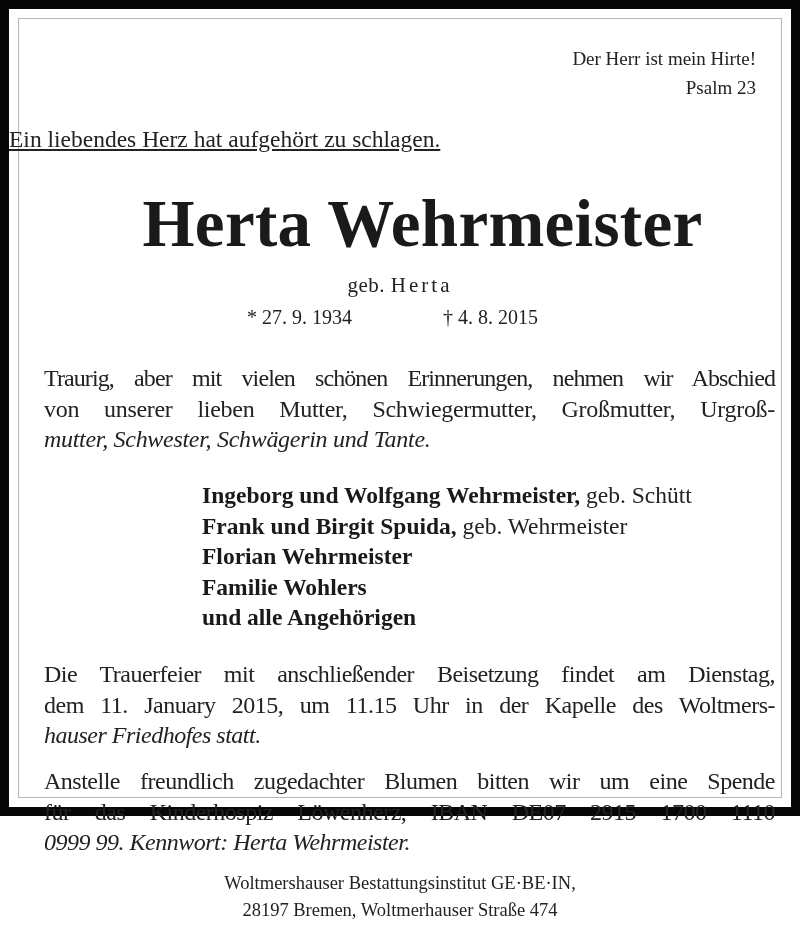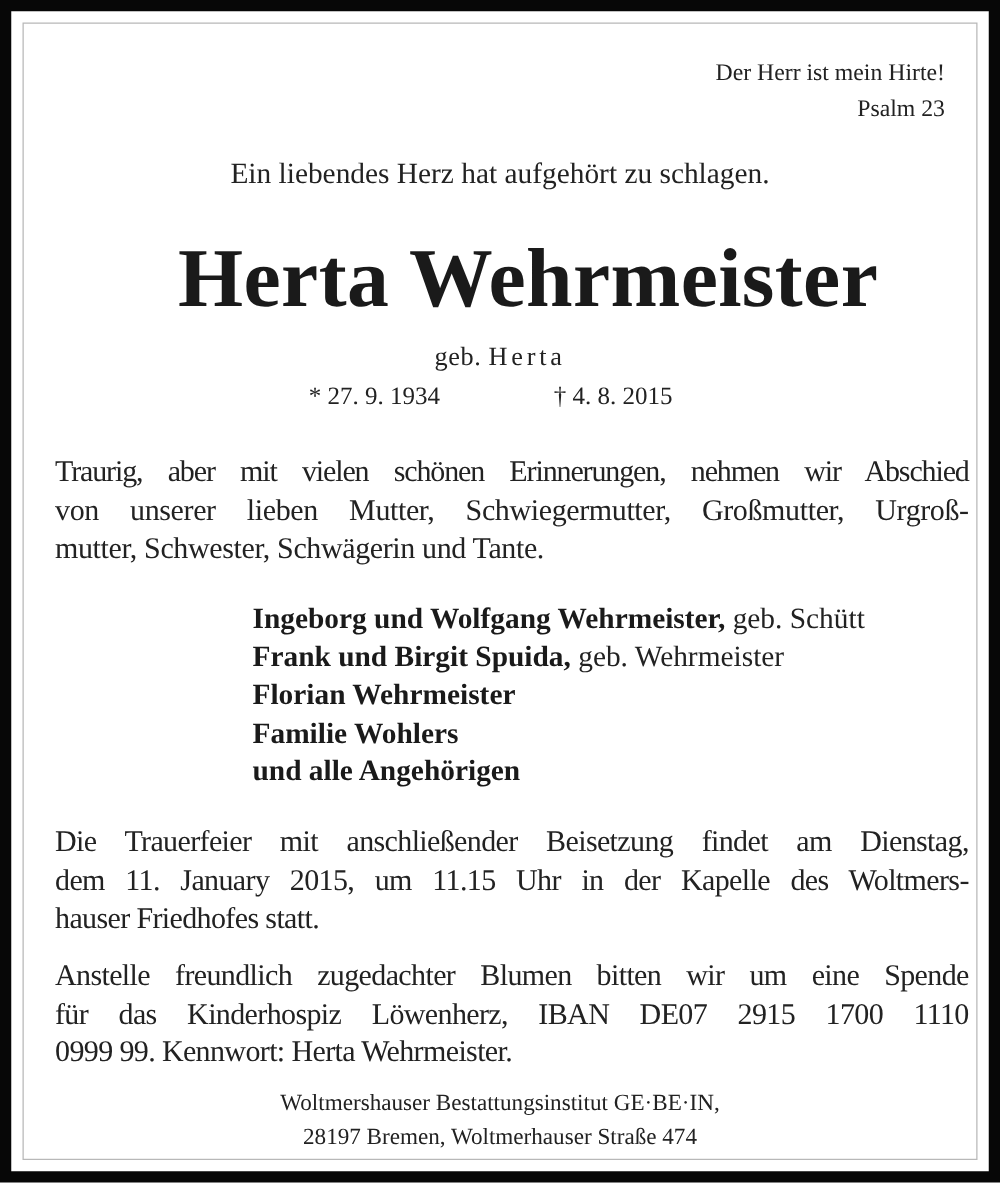--- a/index.html
+++ b/index.html
@@ -1,45 +1,45 @@
 <!DOCTYPE html>
 <html><head>
 <meta charset="utf-8">
 <style>
   html, body { margin: 0; padding: 0; background: #fff; }
   body { width: 800px; height: 946px; overflow: hidden; }
   .frame {
     position: absolute; left: 0; top: 0;
-    width: 800px; height: 946px;
+    width: 800px; height: 816px;
     box-sizing: border-box;
     border: 9px solid #070707;
     background: #fff;
   }
   .inner {
     position: absolute; left: 9px; top: 9px; right: 9px; bottom: 9px;
     border: 1px solid #b8b8b8;
   }
   .serif { font-family: "Liberation Serif", "DejaVu Serif", serif; color: #222; }
   .motto { position: absolute; right: 35px; top: 35px; text-align: right; font-size: 19px; line-height: 29px; }
-  .intro { position: absolute; left: 0; right: 0; top: 117px; text-align: center; font-size: 23.5px; }
+  .intro { position: absolute; left: 0; right: 0; top: 117px; font-size: 23.5px; text-decoration: underline; }
   .name {
     position: absolute; left: 0; right: 0; top: 176px; text-align: center;
     font-size: 67px; font-weight: bold; color: #1a1a1a; letter-spacing: 0.3px; margin-left: 45px;
   }
   .maiden { position: absolute; left: 0; right: 0; top: 264px; text-align: center; font-size: 21px; letter-spacing: 0.5px; }
   .maiden .nm { letter-spacing: 3px; }
   .dates { position: absolute; left: 238px; top: 297px; font-size: 20px; white-space: pre; }
   .dates span { display: inline-block; }
   .dates .born { width: 196px; }
   .para {
     position: absolute; left: 35px; width: 731px;
     font-size: 24px; line-height: 30.5px; text-align: justify;
   }
   .para .line { display: block; text-align: justify; text-align-last: justify; white-space: nowrap; }
-  .para .line.last { text-align-last: left; }
+  .para .line.last { text-align-last: left; font-style: italic; }
   .para1 { top: 354px; letter-spacing: -0.9px; }
   .family { position: absolute; left: 193px; top: 471px; font-size: 23.5px; line-height: 30.5px; }
   .family .row { display: block; white-space: nowrap; }
   .family b { font-weight: bold; color: #1a1a1a; }
   .para2 { top: 650px; letter-spacing: -0.5px; }
   .para3 { top: 757px; letter-spacing: -0.5px; }
   .footer { position: absolute; left: 0; right: 0; top: 861px; text-align: center; font-size: 18.5px; line-height: 27px; }
 </style>
 </head>
 <body>

